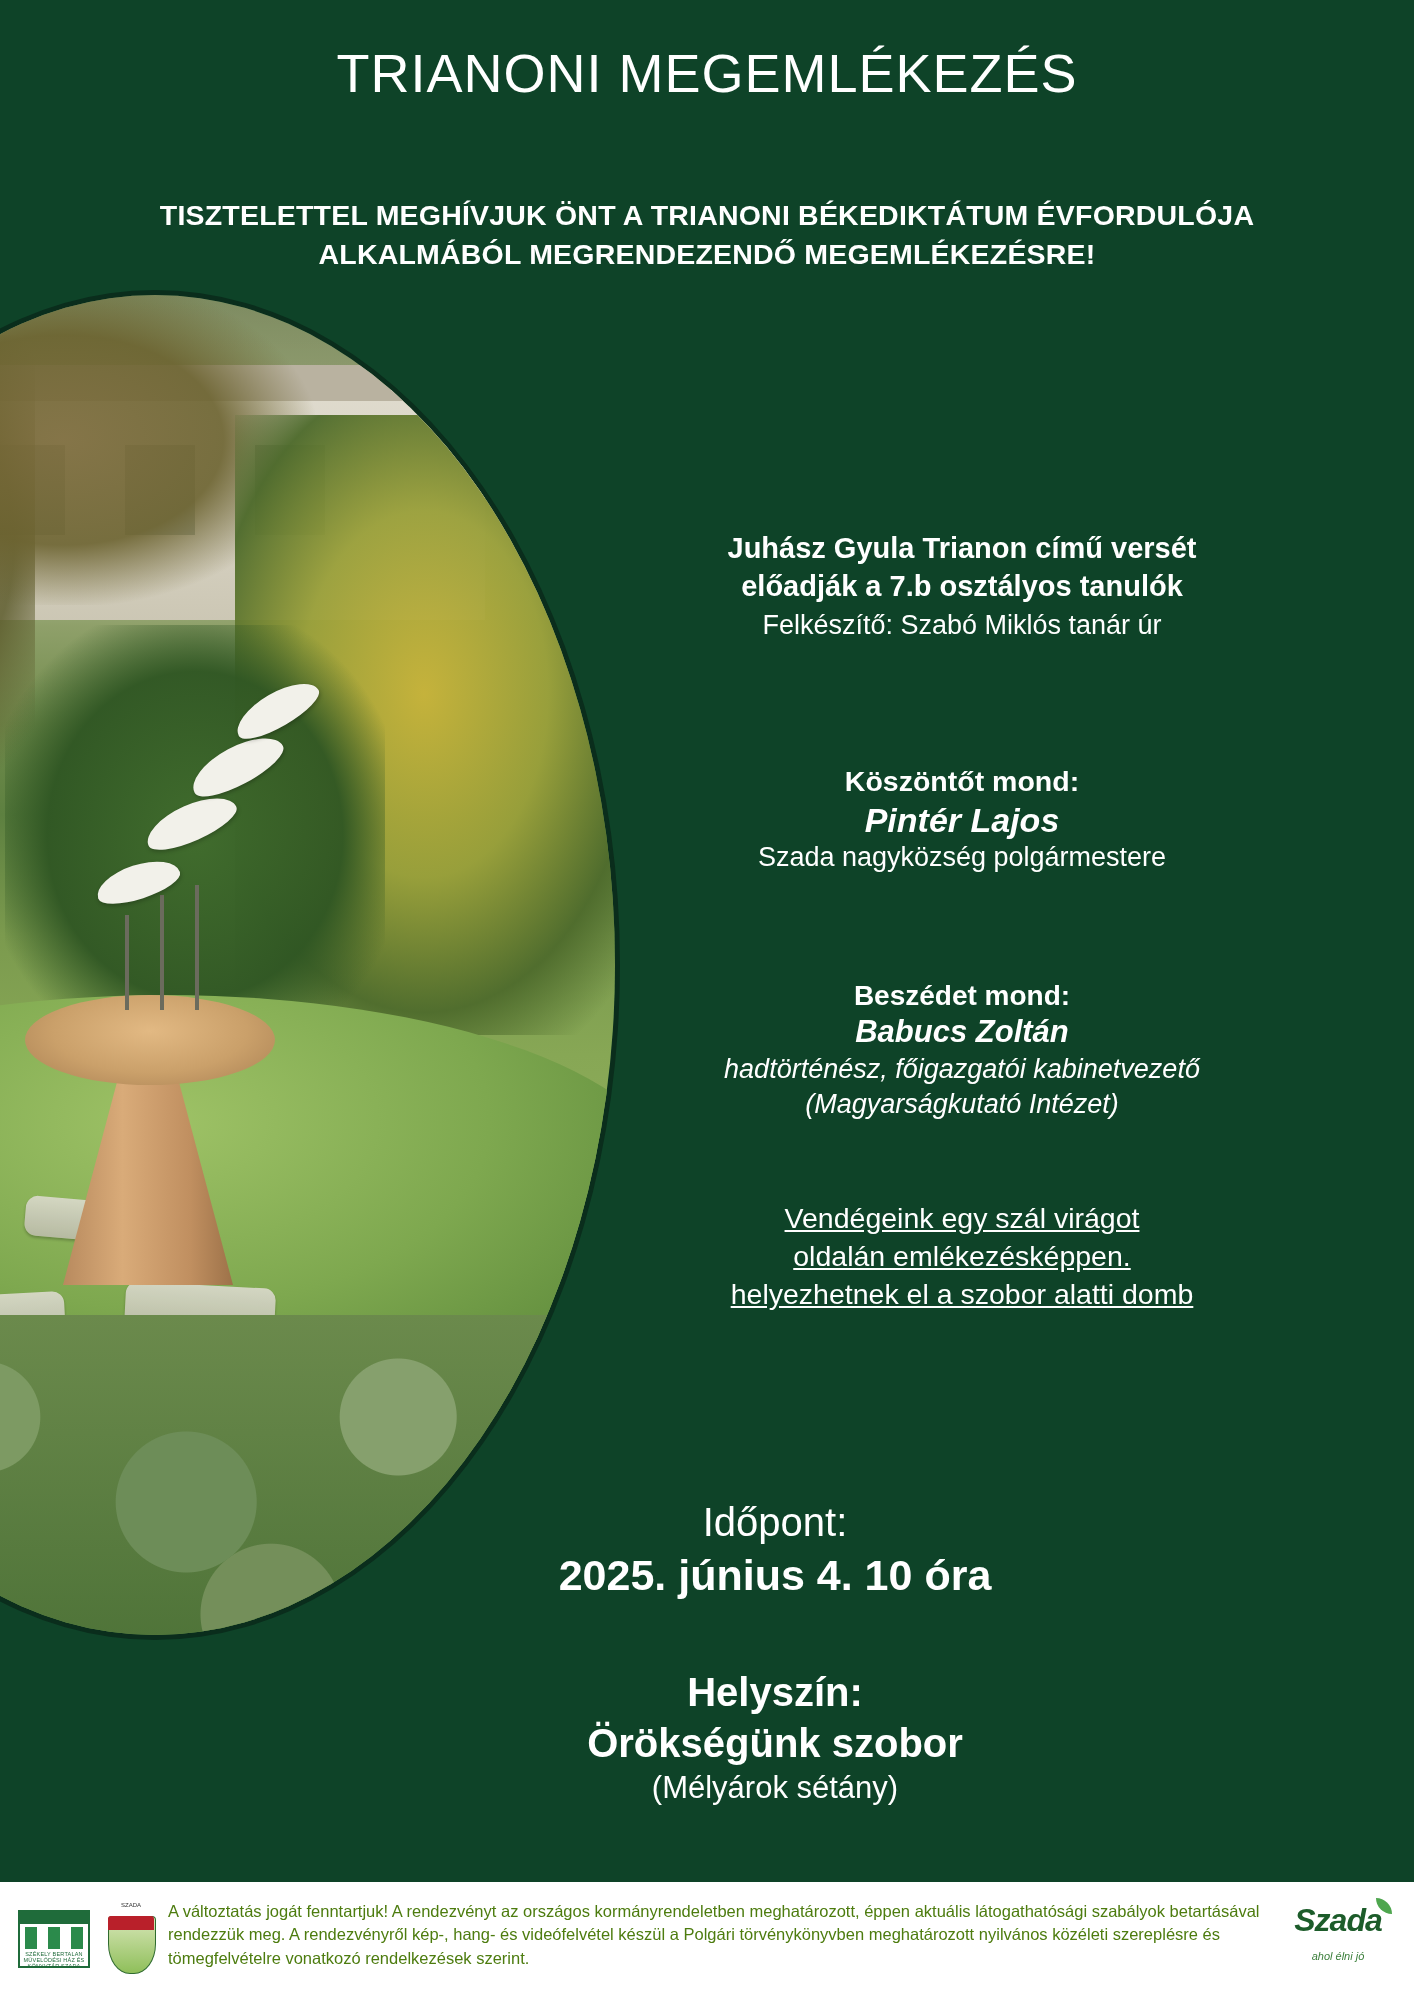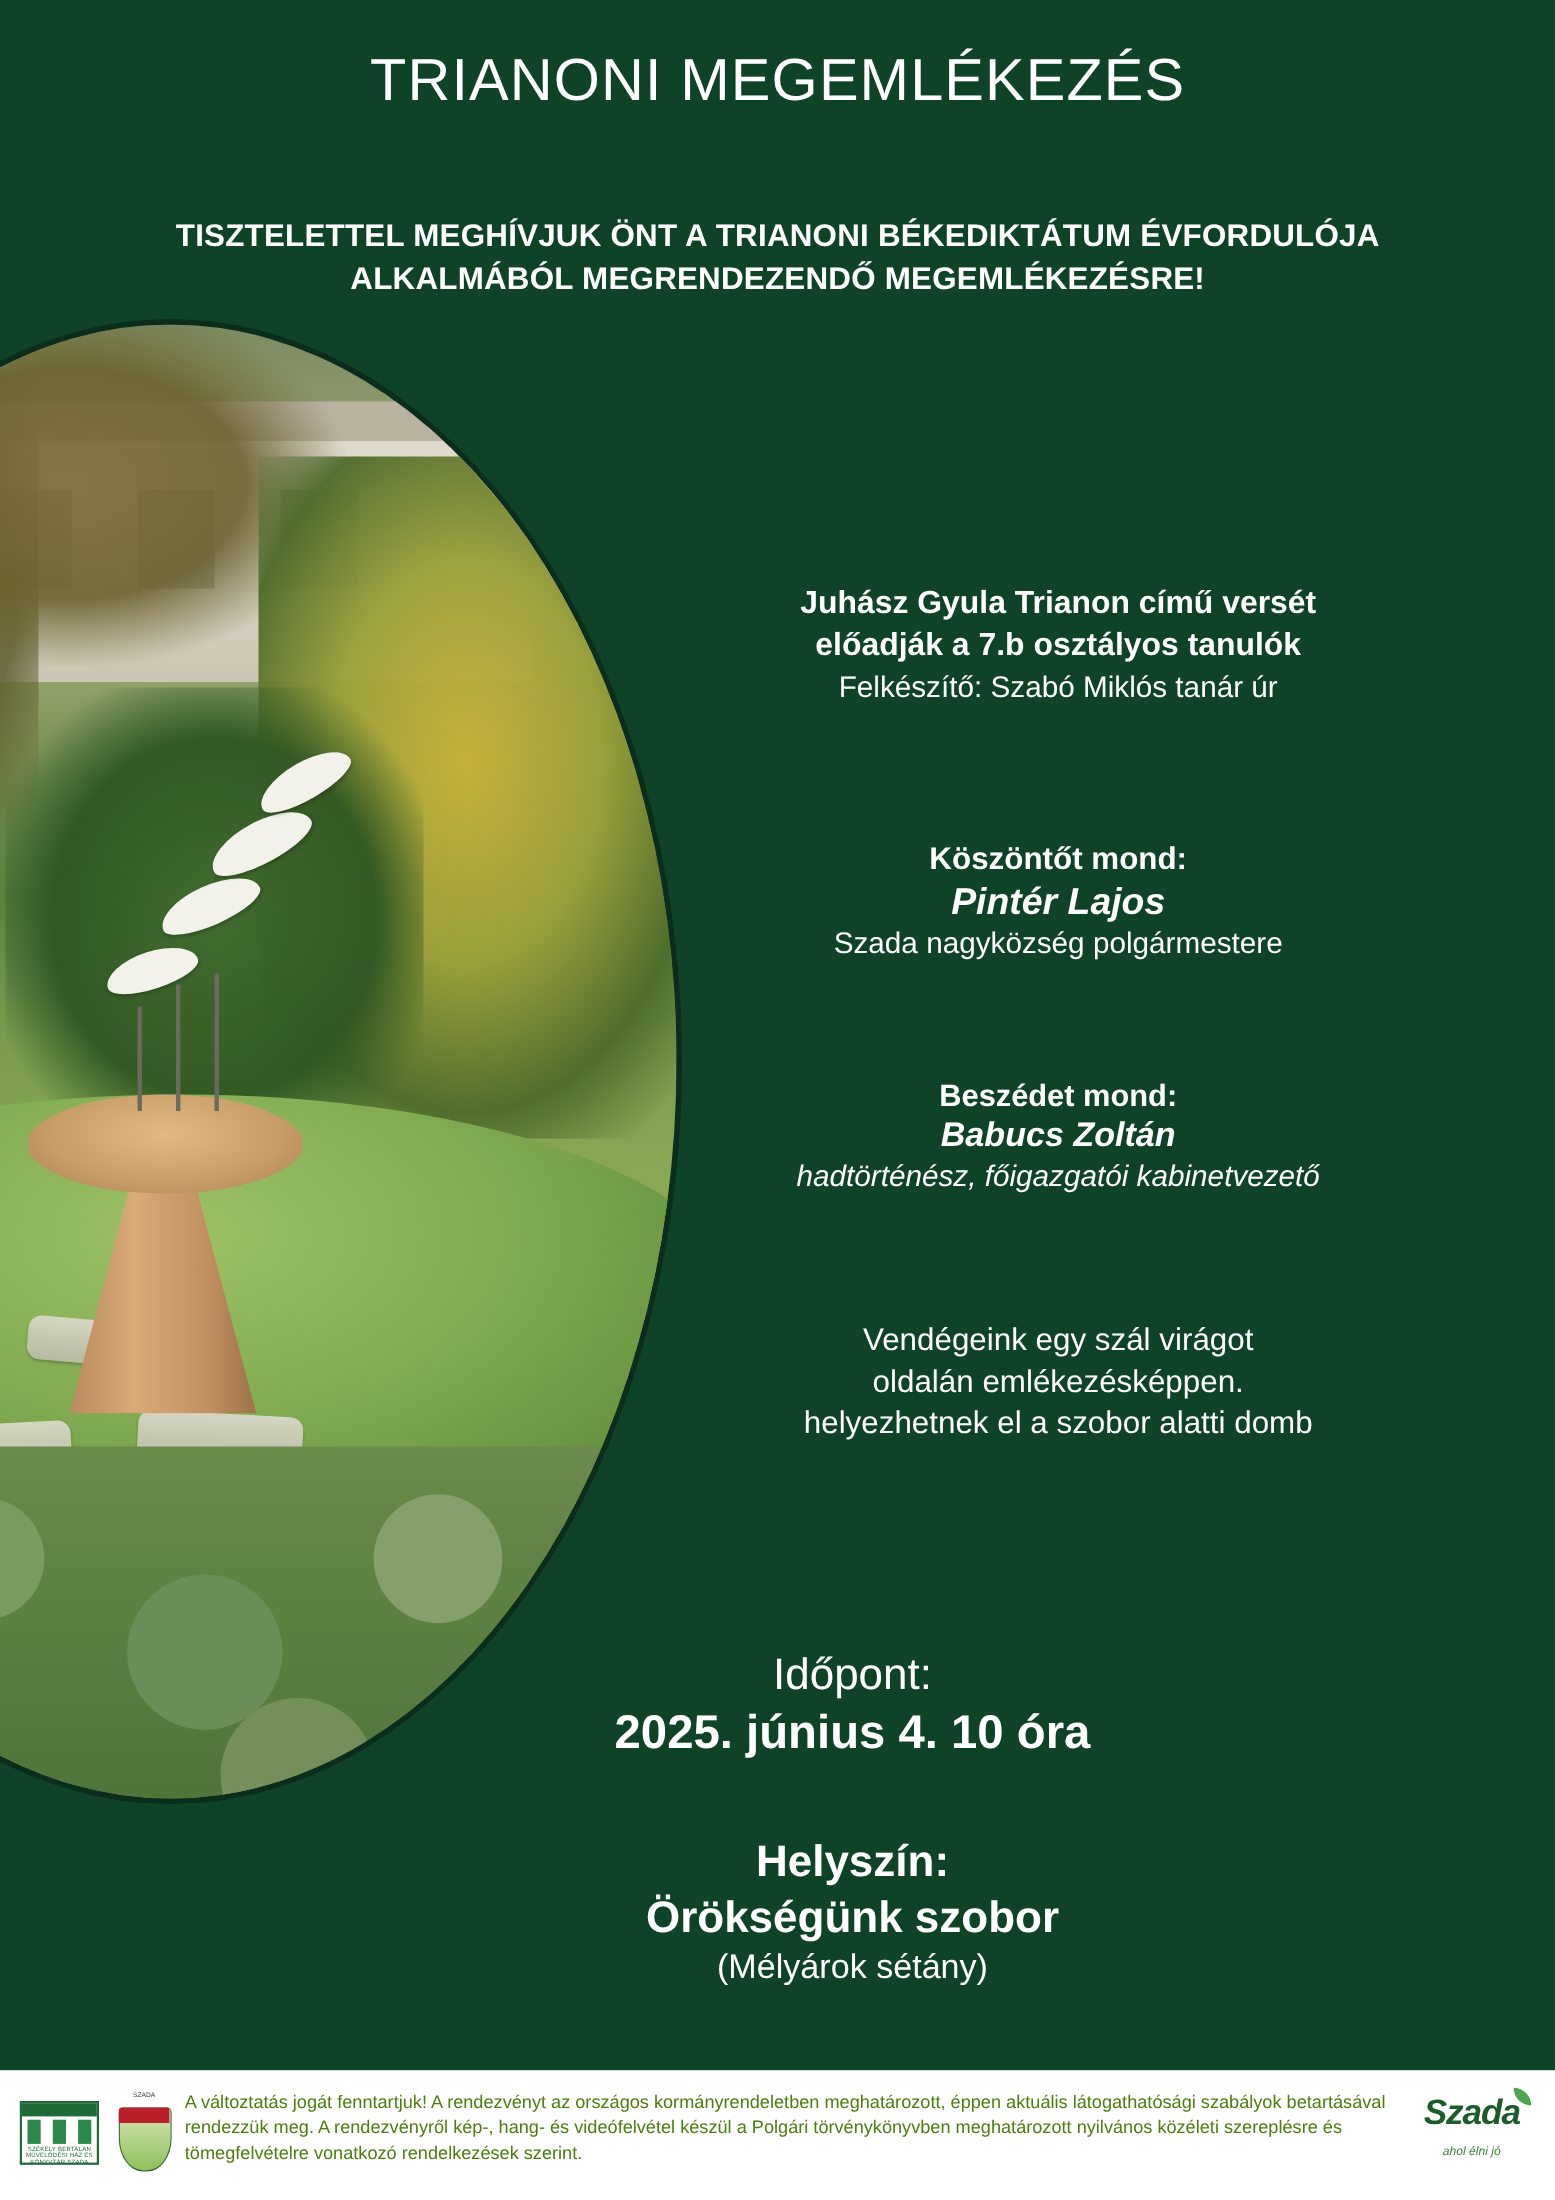--- a/index.html
+++ b/index.html
@@ -197,21 +197,21 @@
   .blk-greet { top: 765px; }
   .blk-greet .l1 { font-size: 28.5px; font-weight: bold; }
   .blk-greet .l2 { font-size: 34px; font-weight: bold; font-style: italic; line-height: 1.3; }
   .blk-greet .l3 { font-size: 27px; }
 
   .blk-speech { top: 980px; }
   .blk-speech .l1 { font-size: 28px; font-weight: bold; }
   .blk-speech .l2 { font-size: 31px; font-weight: bold; font-style: italic; line-height: 1.3; }
   .blk-speech .l3 { font-size: 27px; font-style: italic; line-height: 1.3; }
 
-  .blk-flower { top: 1200px; }
+  .blk-flower { top: 1200px; text-decoration: underline; }
   .blk-flower div { font-size: 28.5px; line-height: 1.33; }
 
   
   .blk-when {
     position: absolute;
     left: 370px; width: 810px; text-align: center; color: #fff;
     top: 1500px;
   }
   .blk-when .lbl { font-size: 40px; font-weight: normal; }
   .blk-when .val { font-size: 43px; font-weight: bold; margin-top: 6px; }
@@ -334,20 +334,21 @@
   <div class="rtext blk-greet">
     <div class="l1">Köszöntőt mond:</div>
     <div class="l2">Pintér Lajos</div>
     <div class="l3">Szada nagyközség polgármestere</div>
   </div>
 
   <div class="rtext blk-speech">
     <div class="l1">Beszédet mond:</div>
     <div class="l2">Babucs Zoltán</div>
     <div class="l3">hadtörténész, főigazgatói kabinetvezető</div>
+    <div class="l3">(Magyarságkutató Intézet)</div>
   </div>
 
   <div class="rtext blk-flower">
     <div>Vendégeink egy szál virágot</div>
     <div>oldalán emlékezésképpen.</div>
     <div>helyezhetnek el a szobor alatti domb</div>
   </div>
 
   <div class="blk-when">
     <div class="lbl">Időpont:</div>

